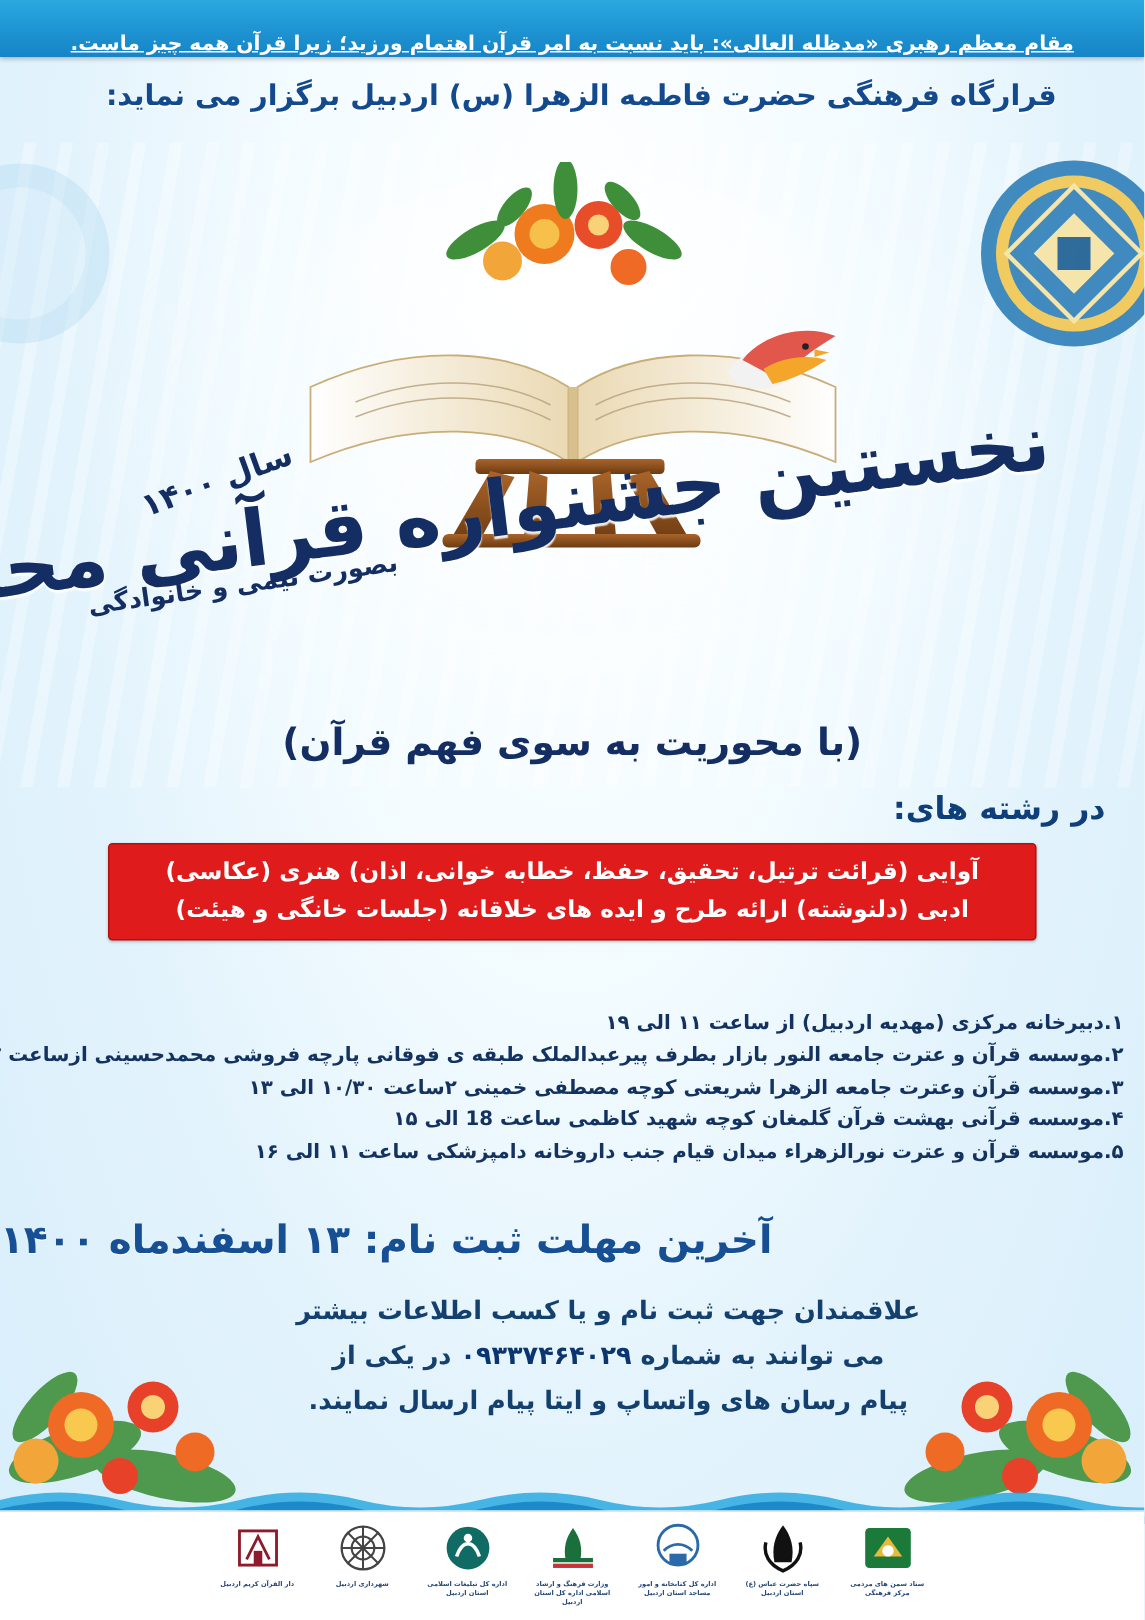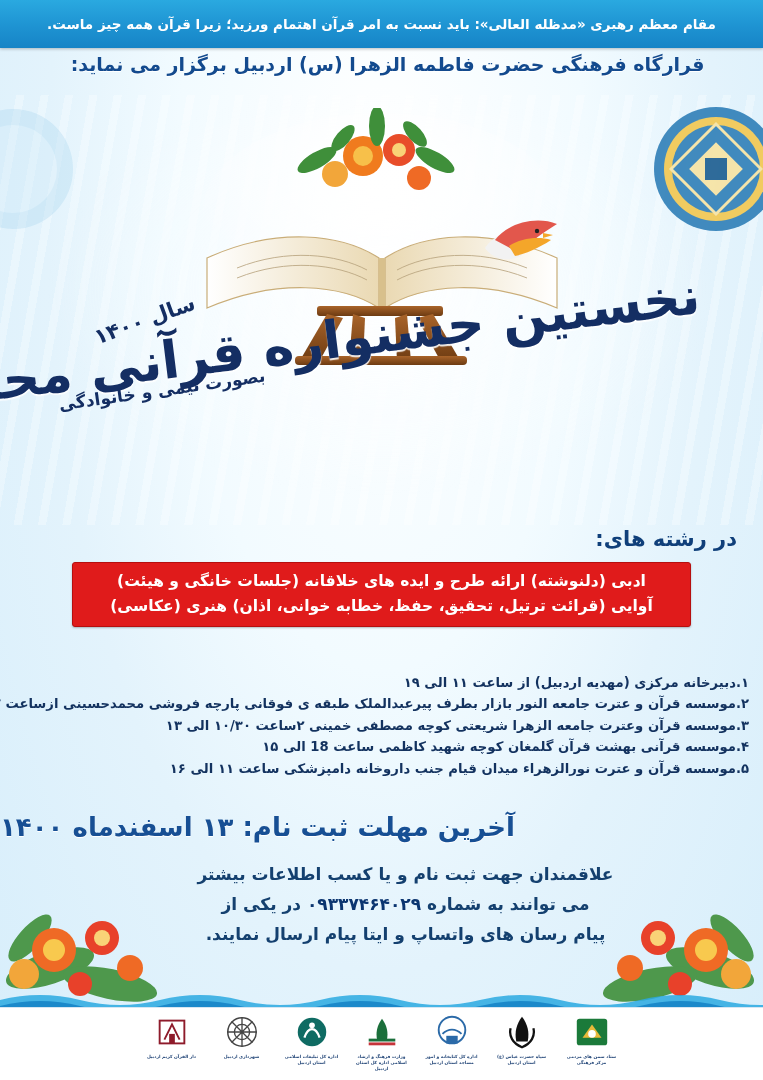--- a/index.html
+++ b/index.html
@@ -10,27 +10,28 @@
     position:relative;
   }
   .poster{
     position:absolute;inset:0;
     background:
       radial-gradient(ellipse at 50% 18%, #ffffff 0%, #f2fbff 38%, #e3f3fc 62%, #d7eefb 100%);
     overflow:hidden;
   }
   
   .topbar{
-    position:absolute;top:0;left:0;right:0;height:48px;
+    position:absolute;top:0;left:0;right:0;height:38px;
     background:linear-gradient(180deg,#2aa9e0 0%, #1e93d2 55%, #1684c6 100%);
     color:#ffffff;
-    display:flex;align-items:center;justify-content:center;
+    display:flex;align-items:flex-end;justify-content:center;
     text-align:center;
     box-shadow:0 1px 3px rgba(0,0,0,.25);
     z-index:6;
+    text-decoration:underline;
   }
   .topbar span{
     font-size:13.5px;font-weight:bold;line-height:1.35;padding:0 10px;
     letter-spacing:.1px;
   }
   .subtitle{
     position:absolute;top:50px;left:12px;right:0;
     text-align:center;color:#134a8e;
     font-size:19px;font-weight:bold;line-height:1.5;
     text-shadow:0 1px 0 #ffffff;
@@ -252,25 +253,26 @@
 
   <div class="calli">
     <div class="calli-main">
       <span>نخستین جشنواره قرآنی محلات</span>
       
     </div>
     <div class="calli-year">سال ۱۴۰۰</div>
     <div class="calli-team">بصورت تیمی و خانوادگی</div>
   </div>
 
+  <div class="calli-sub">(با محوریت به سوی فهم قرآن)</div>
 
   <div class="sec-fields-label">در رشته های:</div>
   <div class="redbox">
+    <div>آوایی (قرائت ترتیل، تحقیق، حفظ، خطابه خوانی، اذان)  هنری (عکاسی)</div>
     <div>ادبی (دلنوشته)  ارائه طرح و ایده های خلاقانه (جلسات خانگی و هیئت)</div>
-    <div>آوایی (قرائت ترتیل، تحقیق، حفظ، خطابه خوانی، اذان)  هنری (عکاسی)</div>
   </div>
 
   <div class="places">
     <ol>
       <li>۱.دبیرخانه مرکزی (مهدیه اردبیل) از ساعت ۱۱ الی ۱۹</li>
       <li>۲.موسسه قرآن و عترت جامعه النور بازار بطرف پیرعبدالملک طبقه ی فوقانی پارچه فروشی محمدحسینی ازساعت ۱۲ الی ۱۸</li>
       <li>۳.موسسه قرآن وعترت جامعه الزهرا شریعتی کوچه مصطفی خمینی ۲ساعت ۱۰/۳۰ الی ۱۳</li>
       <li>۴.موسسه قرآنی بهشت قرآن گلمغان کوچه شهید کاظمی ساعت 18 الی ۱۵</li>
       <li>۵.موسسه قرآن و عترت نورالزهراء میدان قیام جنب داروخانه دامپزشکی ساعت ۱۱ الی ۱۶</li>
     </ol>

